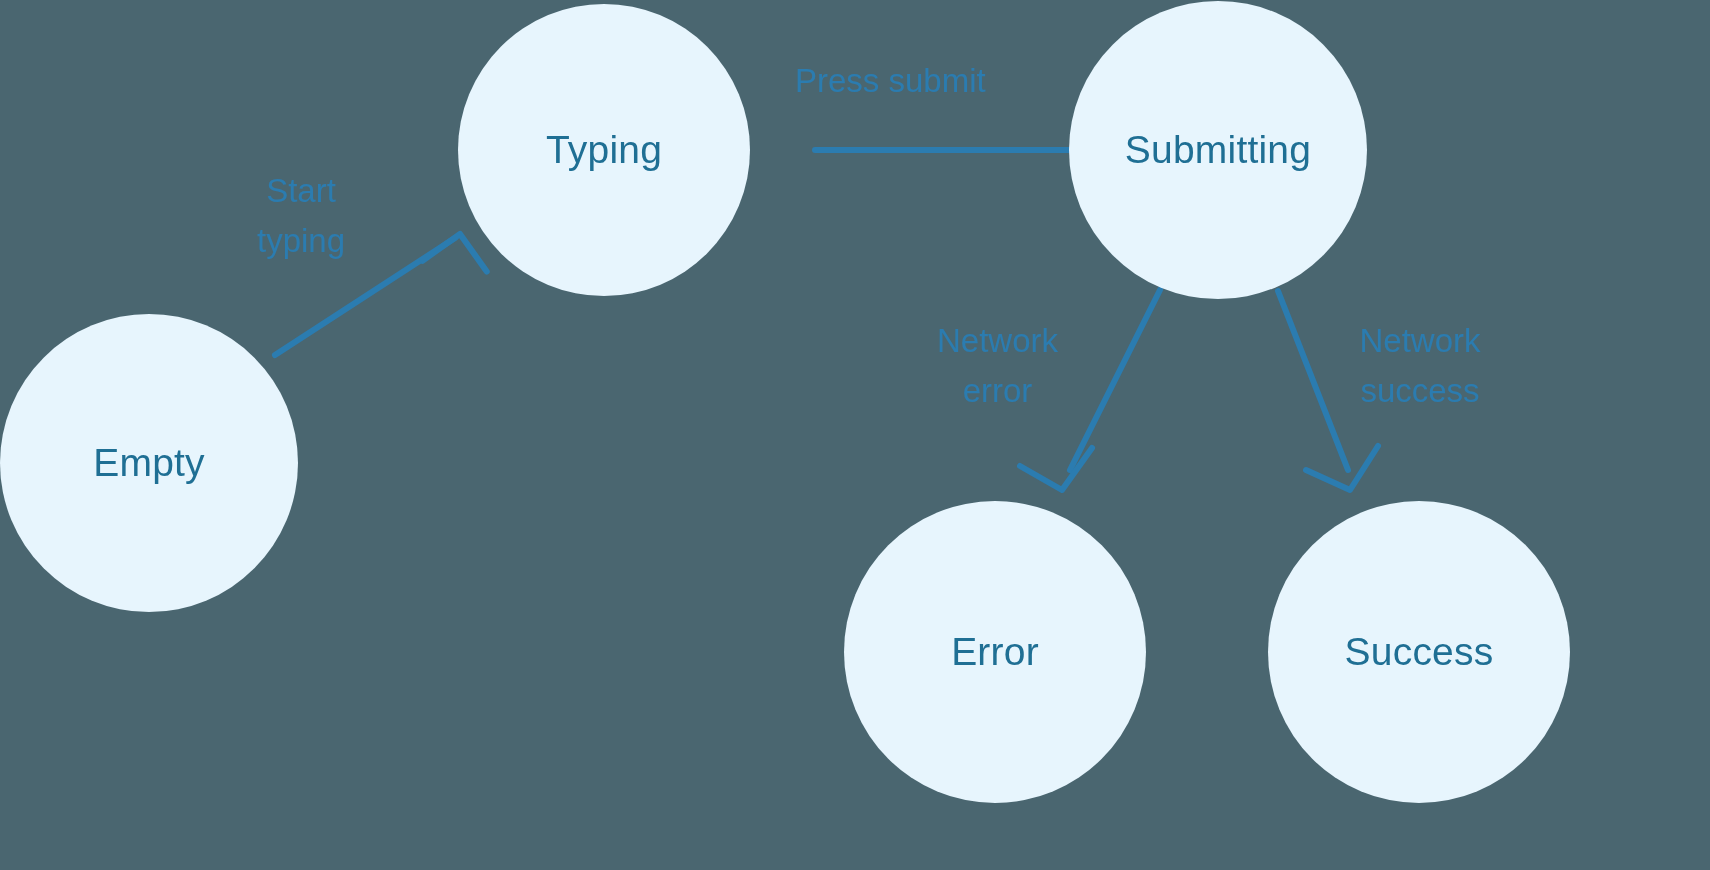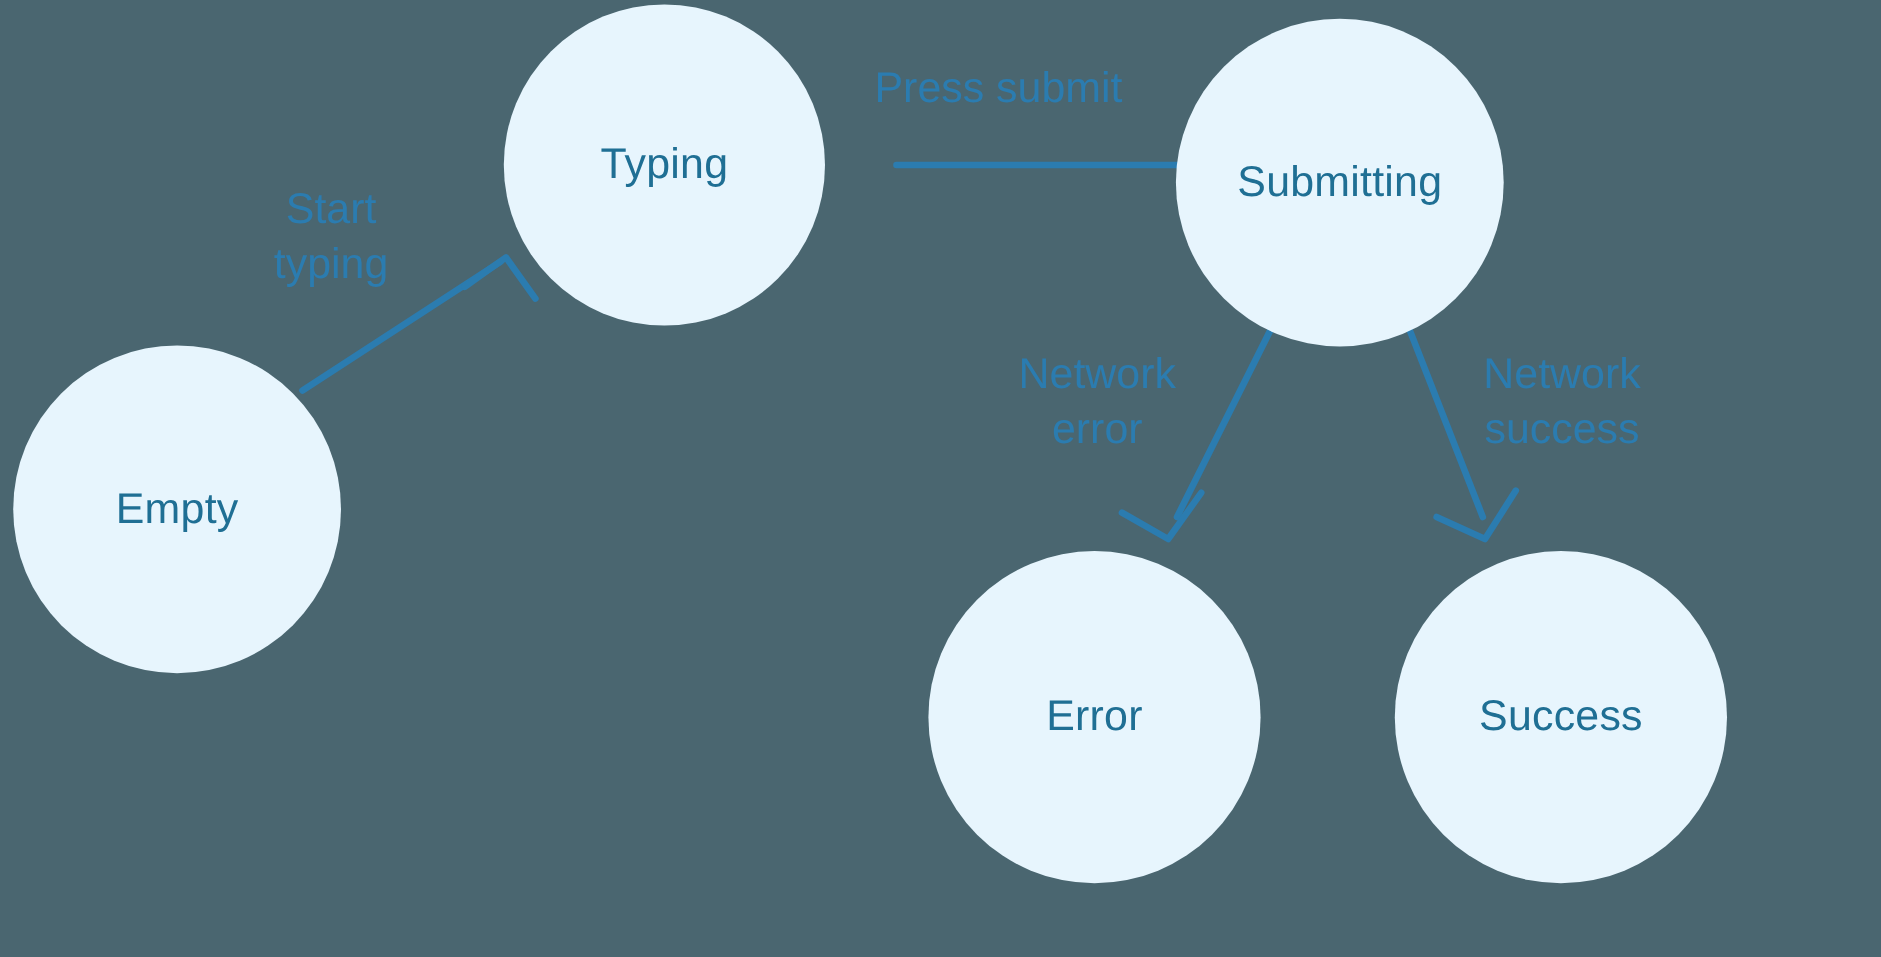--- a/index.html
+++ b/index.html
@@ -38,21 +38,21 @@
   .state-label {
     color: #1f6f94;
     font-size: 39px;
     font-weight: 400;
     letter-spacing: 0.2px;
     white-space: nowrap;
   }
   .edge-label {
     position: absolute;
     color: #2b7cb0;
-    font-size: 39px;
+    font-size: 33px;
     font-weight: 400;
     line-height: 50px;
     white-space: nowrap;
     overflow: hidden;
   }
   .edge-label.two-line {
     white-space: normal;
   }
   .lbl-start-typing {
     left: 240px;
@@ -100,29 +100,29 @@
       <line x1="1160" y1="290" x2="1070" y2="470" stroke="#2b7cb0" stroke-width="6" stroke-linecap="round"></line>
       <polyline points="1092,448 1062,490 1020,466" fill="none" stroke="#2b7cb0" stroke-width="6" stroke-linecap="round" stroke-linejoin="round"></polyline>
     </g>
 
     <g>
       <line x1="1278" y1="291" x2="1348" y2="470" stroke="#2b7cb0" stroke-width="6" stroke-linecap="round"></line>
       <polyline points="1378,446 1350,490 1306,470" fill="none" stroke="#2b7cb0" stroke-width="6" stroke-linecap="round" stroke-linejoin="round"></polyline>
     </g>
   </svg>
 
-  <div class="state-node" style="left:12px; top:314px; width:298px; height:298px;">
+  <div class="state-node" style="left:0px; top:314px; width:298px; height:298px;">
     <span class="state-label">Empty</span>
   </div>
 
   <div class="state-node" style="left:458px; top:4px; width:292px; height:292px;">
     <span class="state-label">Typing</span>
   </div>
 
-  <div class="state-node" style="left:1069px; top:1px; width:298px; height:298px;margin-top:16px;">
+  <div class="state-node" style="left:1069px; top:1px; width:298px; height:298px;">
     <span class="state-label">Submitting</span>
   </div>
 
   <div class="state-node" style="left:844px; top:501px; width:302px; height:302px;">
     <span class="state-label">Error</span>
   </div>
 
   <div class="state-node" style="left:1268px; top:501px; width:302px; height:302px;">
     <span class="state-label">Success</span>
   </div>

